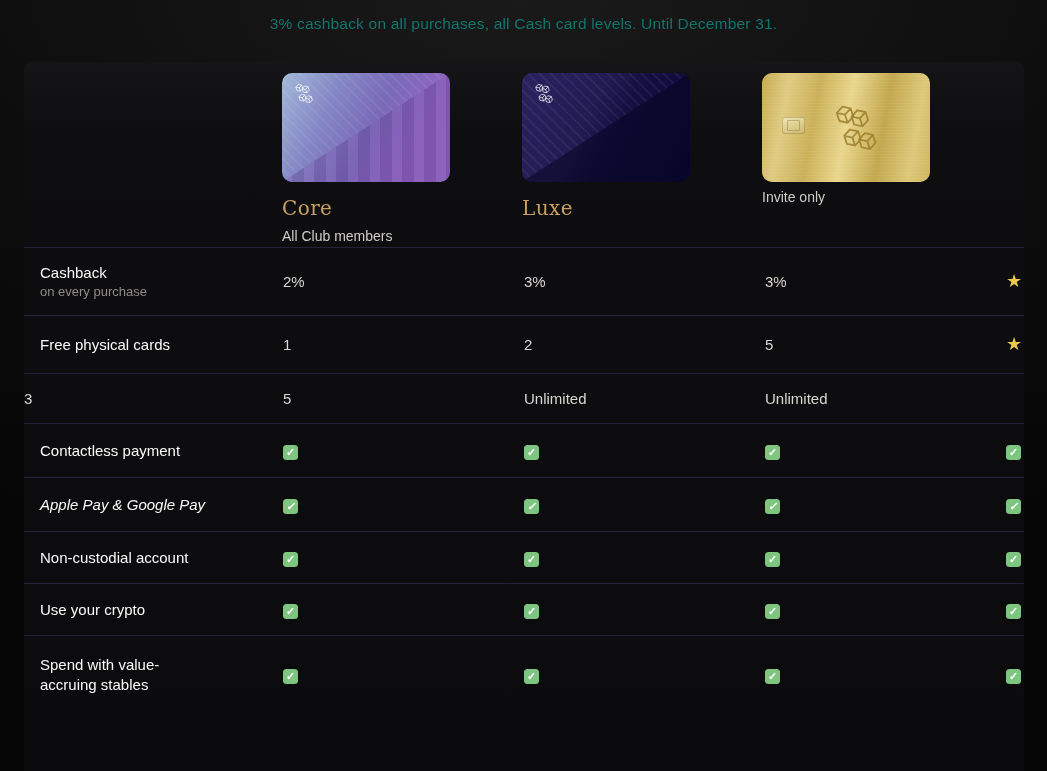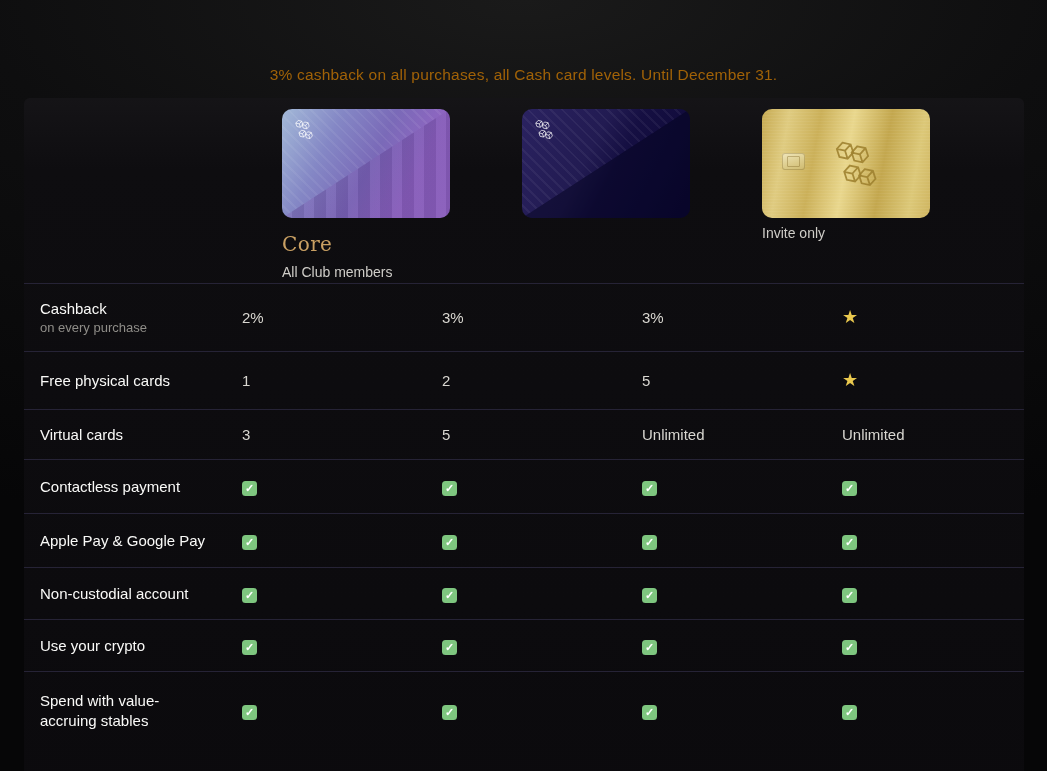--- a/index.html
+++ b/index.html
@@ -7,24 +7,23 @@
   body {
     font-family:"Liberation Sans", sans-serif;
     background:
       radial-gradient(130% 70% at 50% 0%, #1a1a1a 0%, #0e0e0f 40%, #060607 100%);
     color:#e8e6e1;
   }
 
   
   .banner {
     height:48px;
-    display:flex; align-items:flex-end; justify-content:center;
+    display:flex; align-items:center; justify-content:center;
     font-size:15.5px; letter-spacing:.2px;
-    color:#a16207;
-    margin-top:36px;
+    color:#0f766e;
   }
 
   
   .panel {
     margin:14px 23px 0 24px;
     height:720px;
     border-radius:6px 6px 0 0;
     background:linear-gradient(180deg, #151417 0%, #0e0d10 10%, #0b0a0d 100%);
     overflow:hidden;
   }
@@ -112,26 +111,26 @@
   
   .section-title {
     font-family:"DejaVu Serif", serif;
     font-weight:400; font-size:23px; letter-spacing:.3px;
     color:#d0a66c;
     margin:20px 0 12px 16px; line-height:30px;
   }
 
   
   .table { border-top:1px solid #262336; }
-  .trow { border-bottom:1px solid #262336; min-height:52px; }
+  .trow { border-bottom:1px solid #262336; min-height:52px;gap:41px; }
   .trow:nth-child(1){ min-height:68px; }
   .trow:nth-child(2){ min-height:58px; }
   .trow:nth-child(3){ min-height:50px; }
   .trow:nth-child(4){ min-height:54px; }
-  .trow:nth-child(5){ min-height:54px; }
+  .trow:nth-child(5){ min-height:54px;font-style:italic; }
   .trow:nth-child(8){ min-height:78px; border-bottom:none; }
 
   .rlabel { padding-left:16px; }
   .rlabel .main {
     font-size:15px; color:#fafaf8; line-height:20px; max-width:172px;
   }
   .rlabel .sub {
     font-size:13px; color:#8f8d88; line-height:17px; margin-top:0;
   }
   .cell { font-size:15px; color:#d9d7d1; }
@@ -185,20 +184,21 @@
     <div class="card-desc">All Club members</div>
   </div>
 
   <div class="card-cell">
     <div class="card luxe">
       <svg class="small-logo">
             <use href="#sb-mark"></use>
           </svg>
 
     </div>
+    <div class="card-name">Luxe</div>
   </div>
 
 
   <div class="card-cell">
     <div class="card vip">
 
       <div class="chip"></div>
       <svg class="vip-logo">
             <use href="#sb-mark"></use>
           </svg>
@@ -226,24 +226,20 @@
       <div class="main">Free physical cards</div>
 
     </div>
   <div class="cell">1</div>
         <div class="cell">2</div>
         <div class="cell">5</div>
         <div class="cell"><span class="star">★</span></div>
       </div>
 
   <div class="grid trow">
-    <div class="rlabel">
-      <div class="main">Virtual cards</div>
-
-    </div>
   <div class="cell">3</div>
         <div class="cell">5</div>
         <div class="cell">Unlimited</div>
         <div class="cell">Unlimited</div>
       </div>
 
   <div class="grid trow">
     <div class="rlabel">
       <div class="main">Contactless payment</div>
 

